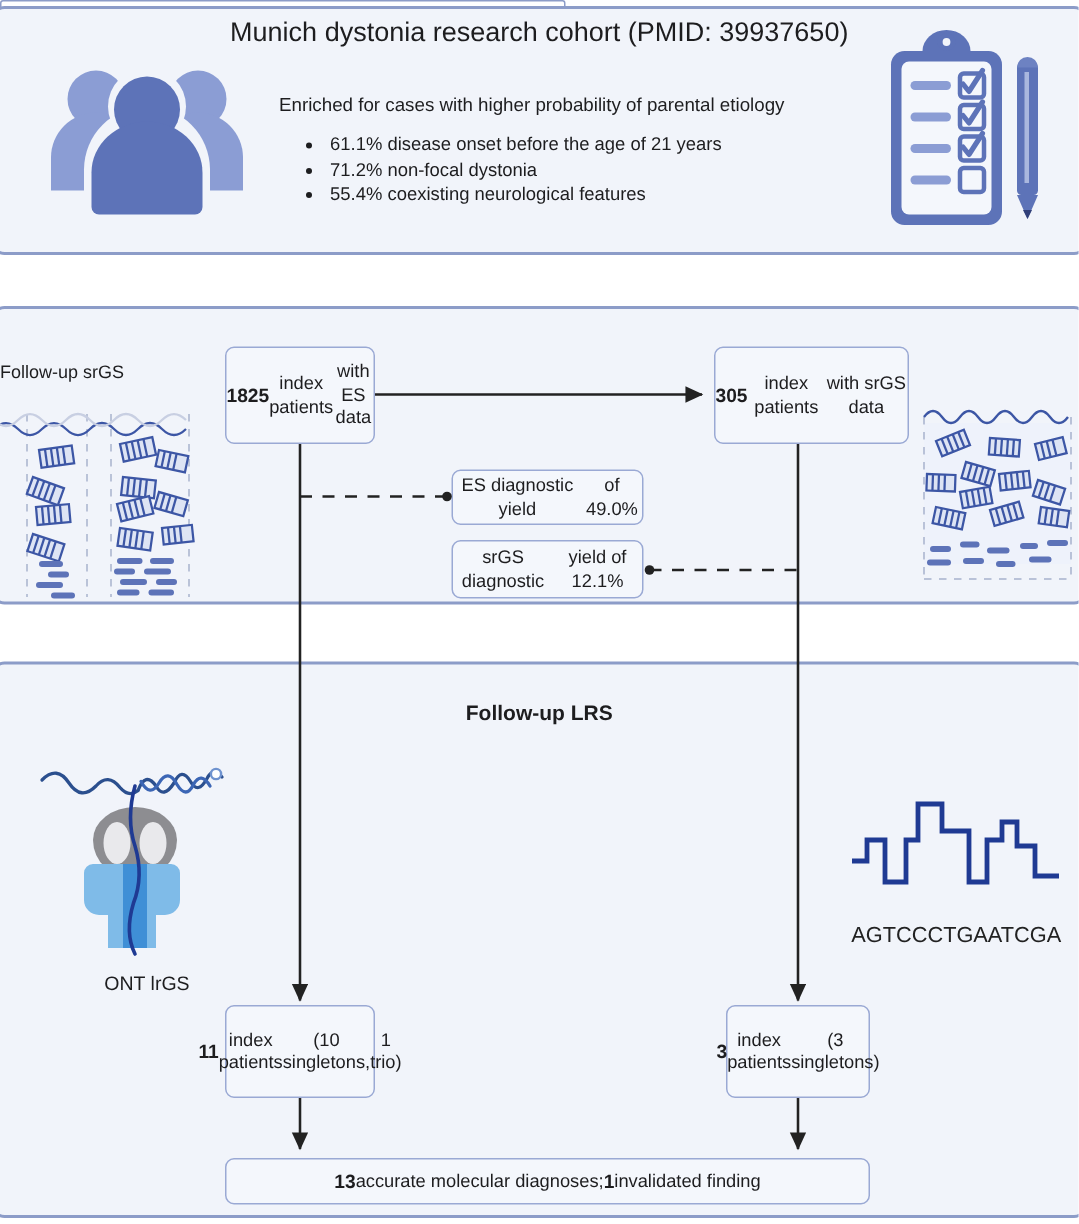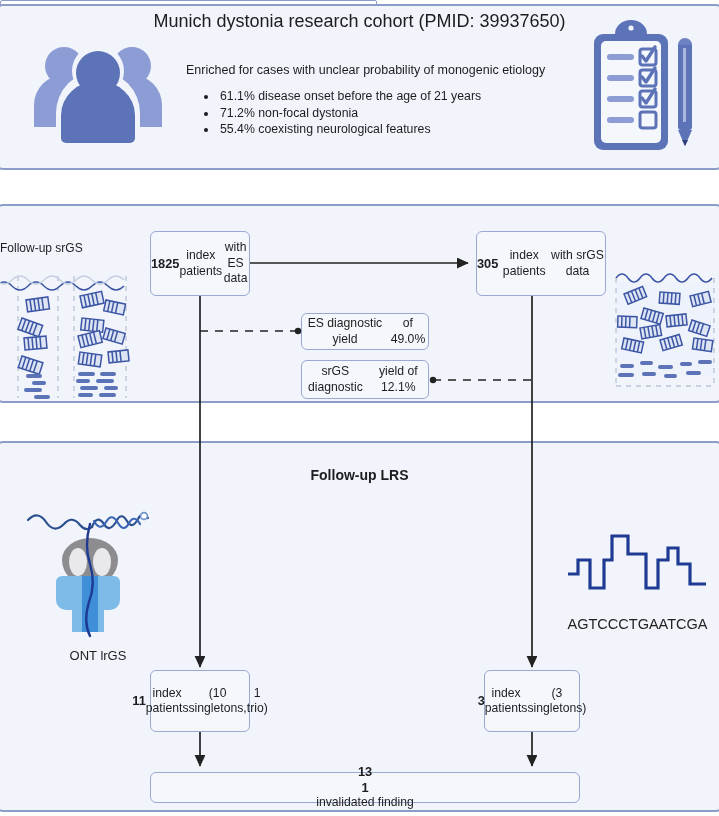--- a/index.html
+++ b/index.html
@@ -26,21 +26,21 @@
   .fbox{position:absolute;box-sizing:border-box;background:#f4f7fc;border:1.6px solid #9aa9d4;
         border-radius:6px;display:flex;align-items:center;
         justify-content:center;text-align:center;font-size:12.2px;line-height:15.5px;color:#1d1d1f;}
   .fbox b{font-size:12.8px;}
   #box-1825{left:150px;top:231px;width:100px;height:65px;}
   #box-305{left:476px;top:231px;width:130px;height:65px;}
   #box-es-yield{left:301px;top:313px;width:128px;height:37px;}
   #box-srgs-yield{left:301px;top:360px;width:128px;height:39px;}
   #box-11{left:150px;top:670px;width:100px;height:62px;}
   #box-3{left:484px;top:670px;width:96px;height:62px;}
-  #box-final{left:150px;top:772px;width:430px;height:31px;flex-direction:column;}
+  #box-final{left:150px;top:772px;width:430px;height:31px;flex-direction:row;}
   #box-criteria{left:180px;top:503px;width:375px;height:130px;border:1.6px solid #8c9cc8;
                 border-radius:2px;display:block;padding:0;}
   #criteria-title{margin:13px 0 0 0;text-align:center;font-size:12.2px;}
   #criteria-list{margin:10px 0 0 0;padding:0 0 0 76px;font-size:12.2px;line-height:16.5px;
                  text-align:left;list-style:disc;}
 
   #lrs-heading{left:0;top:467px;width:719px;text-align:center;font-weight:bold;font-size:14px;}
   #label-ont{left:0;top:648px;width:196px;text-align:center;font-size:13px;}
   #label-seq{left:556px;top:616px;width:163px;text-align:center;font-size:14.5px;color:#222;}
   #label-followup{left:0;top:241px;width:719px;font-size:12px;}
@@ -53,21 +53,21 @@
   #squiggle{left:566px;top:528px;width:142px;height:82px;}
 </style>
 </head>
 <body>
 
 <div class="panel" id="panel-cohort"></div>
 <div class="panel" id="panel-short"></div>
 <div class="panel" id="panel-lrs"></div>
 
 <div class="txt" id="cohort-title">Munich dystonia research cohort (PMID: 39937650)</div>
-<div class="txt" id="cohort-sub">Enriched for cases with unclear probability of monogenic etiology</div>
+<div class="txt" id="cohort-sub">Enriched for cases with higher probability of parental etiology</div>
 <ul id="cohort-bullets">
   <li>61.1% disease onset before the age of 21 years</li>
   <li>71.2% non-focal dystonia</li>
   <li>55.4% coexisting neurological features</li>
 </ul>
 
 <svg id="people-icon" viewBox="0 0 140 110">
   <g fill="#8b9dd4">
     <circle cx="36" cy="31" r="19"></circle>
     <path d="M6 92 V70 a30 30 0 0 1 60 0 V92 Z"></path>
@@ -378,20 +378,21 @@
   <span>(10 singletons,</span>
   <span>1 trio)</span>
 </div>
 <div class="fbox" id="box-3">
   <b>3</b>
   <span>index patients</span>
   <span>(3 singletons)</span>
 </div>
 <div class="fbox" id="box-final">
   <b>13</b>
+  <span> accurate molecular diagnoses; </span>
   <b>1</b>
   <span> invalidated finding</span>
 </div>
 
 <svg class="ov">
   <defs>
     <marker id="ah" markerWidth="8" markerHeight="8" refX="6.5" refY="3.2" orient="auto">
       <path d="M0 0 L7 3.2 L0 6.4 Z" fill="#222"></path>
     </marker>
   </defs>

